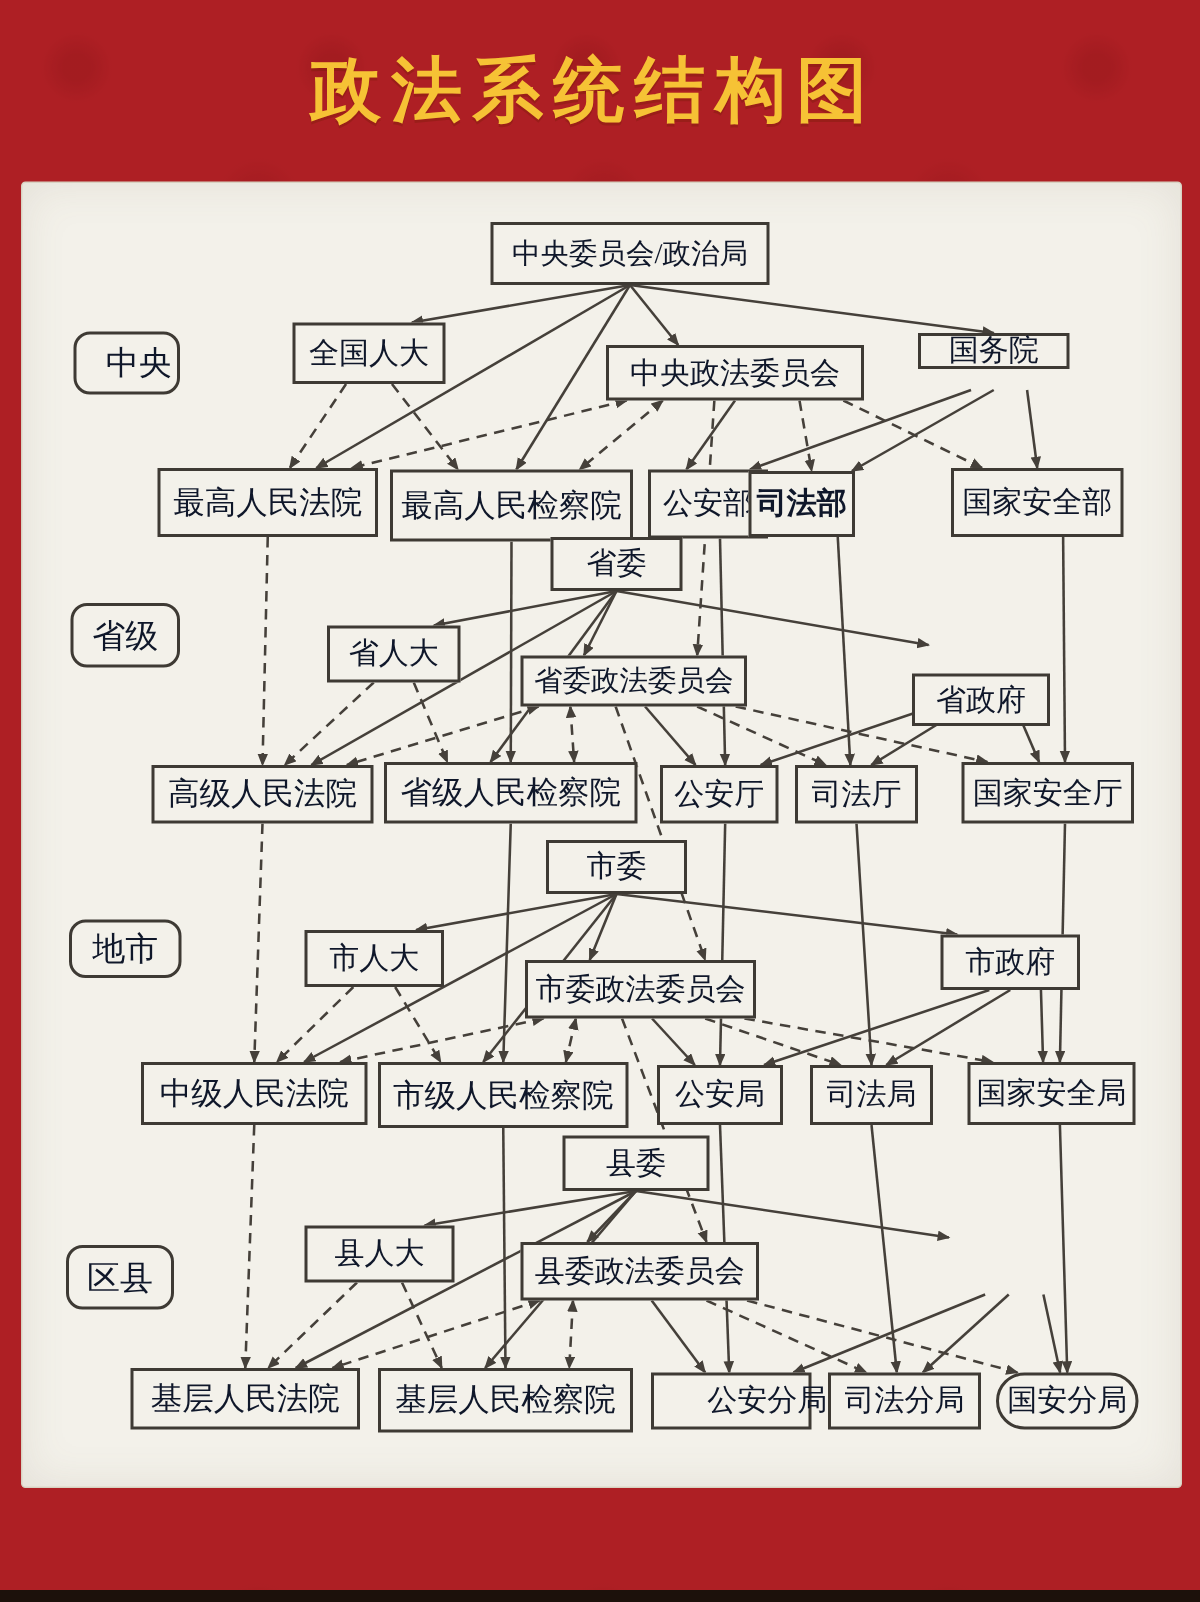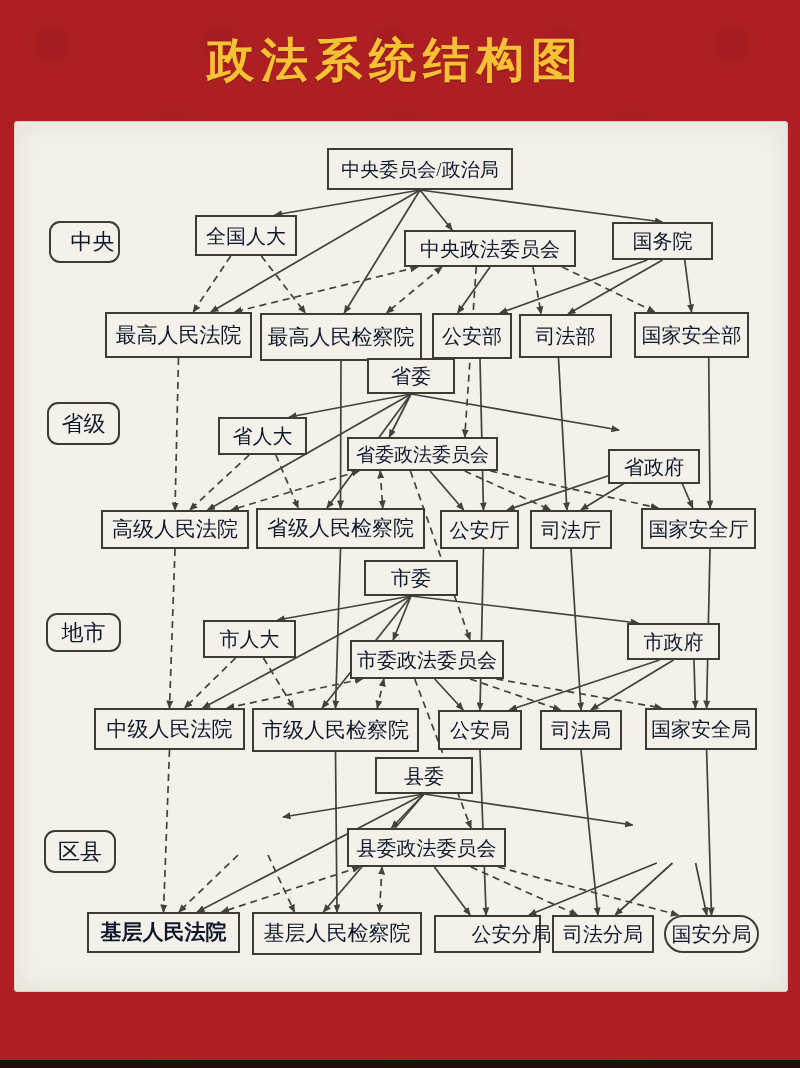--- a/index.html
+++ b/index.html
@@ -148,47 +148,48 @@
   </svg>
 
   <div id="nodes">
       <div class="node round" style="left: 49px; top: 221px; width: 71px; height: 42px; font-size: 22px; padding-left: 16px;">中央</div>
       <div class="node round" style="left: 47px; top: 402px; width: 73px; height: 43px; font-size: 22px;">省级</div>
       <div class="node round" style="left: 46px; top: 613px; width: 75px; height: 39px; font-size: 22px;">地市</div>
       <div class="node round" style="left: 44px; top: 830px; width: 72px; height: 43px; font-size: 22px;">区县</div>
       <div class="node" style="left: 327px; top: 148px; width: 186px; height: 42px; font-size: 19px;">中央委员会/政治局</div>
       <div class="node" style="left: 195px; top: 215px; width: 102px; height: 41px;">全国人大</div>
       <div class="node" style="left: 404px; top: 230px; width: 172px; height: 37px;">中央政法委员会</div>
-      <div class="node" style="left: 612px; top: 222px; width: 101px; height: 38px;">国务院</div>
+      <div class="node" style="left: 612px; top: 222px; width: 101px; height: 24px;">国务院</div>
       <div class="node" style="left: 105px; top: 312px; width: 147px; height: 46px; font-size: 21px;">最高人民法院</div>
       <div class="node" style="left: 260px; top: 313px; width: 162px; height: 48px; font-size: 21px;">最高人民检察院</div>
       <div class="node" style="left: 432px; top: 313px; width: 80px; height: 46px;">公安部</div>
-      <div class="node" style="left: 519px; top: 314px; width: 93px; height: 44px;">司法部</div>
+      <div class="node" style="left: 499px; top: 314px; width: 71px; height: 44px; font-weight: bold;">司法部</div>
       <div class="node" style="left: 634px; top: 312px; width: 115px; height: 46px;">国家安全部</div>
       <div class="node" style="left: 367px; top: 358px; width: 88px; height: 36px;">省委</div>
       <div class="node" style="left: 218px; top: 417px; width: 89px; height: 38px;">省人大</div>
       <div class="node" style="left: 347px; top: 437px; width: 151px; height: 34px; font-size: 19px;">省委政法委员会</div>
       <div class="node" style="left: 608px; top: 430px; width: 92px; height: 35px; margin-top: 19px;">省政府</div>
       <div class="node" style="left: 101px; top: 510px; width: 148px; height: 39px; font-size: 21px;">高级人民法院</div>
       <div class="node" style="left: 256px; top: 508px; width: 169px; height: 41px; font-size: 21px;">省级人民检察院</div>
       <div class="node" style="left: 440px; top: 510px; width: 79px; height: 39px;">公安厅</div>
       <div class="node" style="left: 530px; top: 510px; width: 82px; height: 39px;">司法厅</div>
       <div class="node" style="left: 641px; top: 508px; width: 115px; height: 41px;">国家安全厅</div>
       <div class="node" style="left: 364px; top: 560px; width: 94px; height: 36px;">市委</div>
       <div class="node" style="left: 203px; top: 620px; width: 93px; height: 38px;">市人大</div>
       <div class="node" style="left: 350px; top: 640px; width: 154px; height: 39px;">市委政法委员会</div>
       <div class="node" style="left: 627px; top: 623px; width: 93px; height: 37px;">市政府</div>
       <div class="node" style="left: 94px; top: 708px; width: 151px; height: 42px; font-size: 21px; text-align: center;">中级人民法院</div>
       <div class="node" style="left: 252px; top: 708px; width: 167px; height: 44px; font-size: 21px;">市级人民检察院</div>
       <div class="node" style="left: 438px; top: 710px; width: 84px; height: 40px;">公安局</div>
       <div class="node" style="left: 540px; top: 710px; width: 82px; height: 40px;">司法局</div>
       <div class="node" style="left: 645px; top: 708px; width: 112px; height: 42px;">国家安全局</div>
       <div class="node" style="left: 375px; top: 757px; width: 98px; height: 37px;">县委</div>
+      <div class="node" style="left: 203px; top: 817px; width: 100px; height: 38px;">县人大</div>
       <div class="node" style="left: 347px; top: 828px; width: 159px; height: 39px;">县委政法委员会</div>
-      <div class="node" style="left: 87px; top: 912px; width: 153px; height: 41px; font-size: 21px; font-weight: bold;">基层人民法院</div>
+      <div class="node" style="left: 87px; top: 912px; width: 153px; height: 41px; font-size: 21px;">基层人民法院</div>
       <div class="node" style="left: 252px; top: 912px; width: 170px; height: 43px; font-size: 21px;">基层人民检察院</div>
       <div class="node" style="left: 434px; top: 915px; width: 107px; height: 38px; padding-left: 48px;">公安分局</div>
       <div class="node" style="left: 552px; top: 915px; width: 102px; height: 38px;">司法分局</div>
       <div class="node" style="left: 664px; top: 915px; width: 95px; height: 38px; border-radius: 19px;">国安分局</div>
     </div>
 
   <div class="bottom-strip"></div>
 </div>
 
 </body></html>

